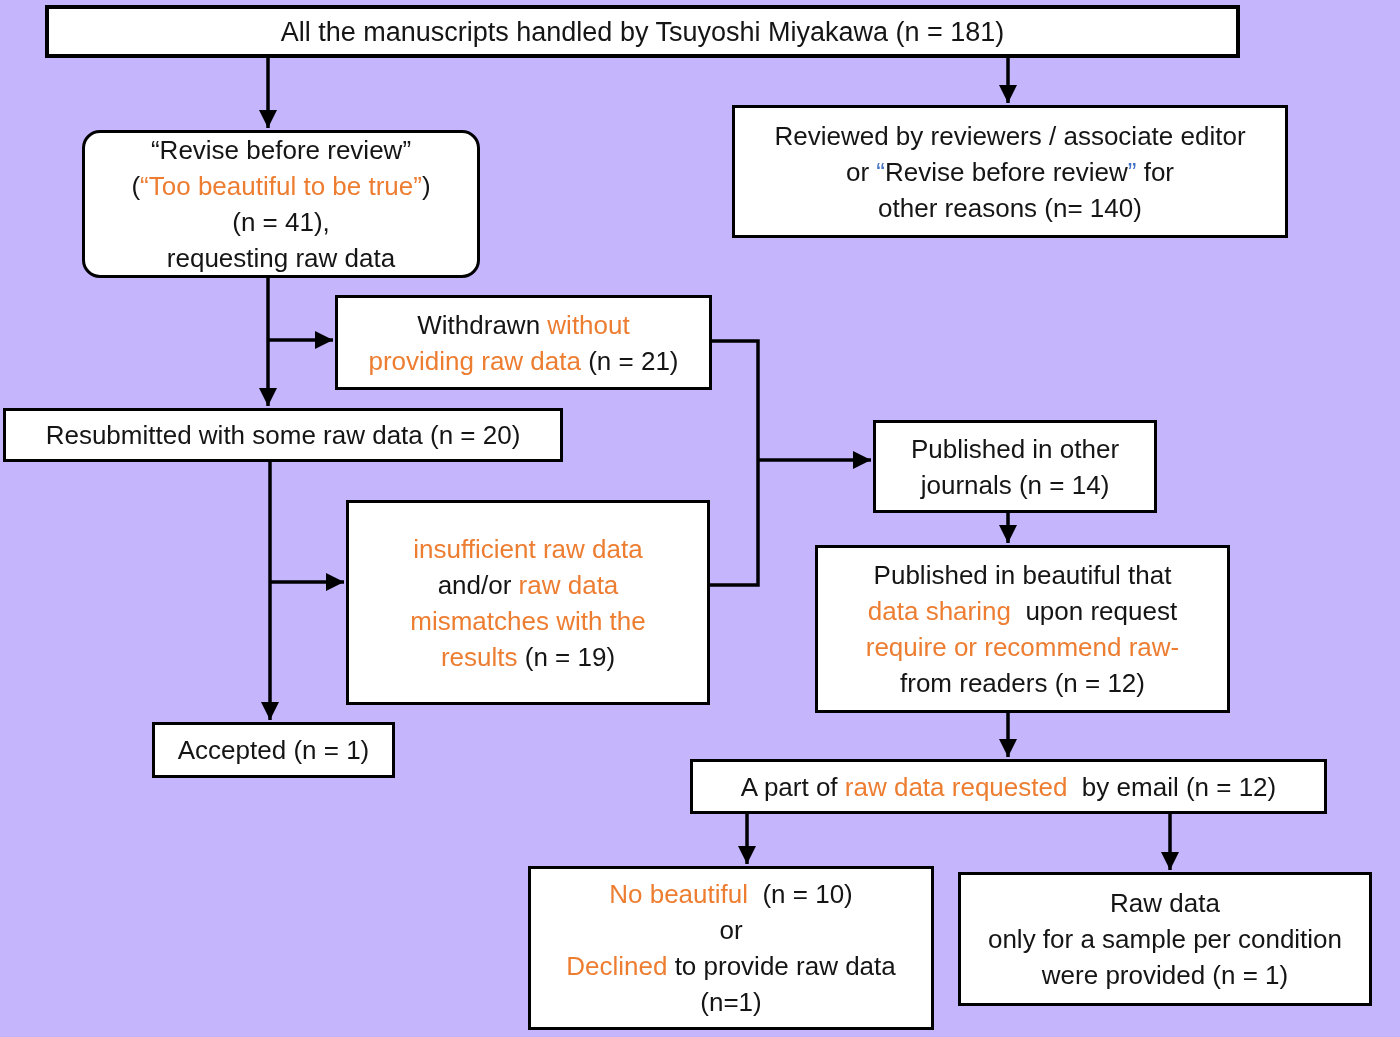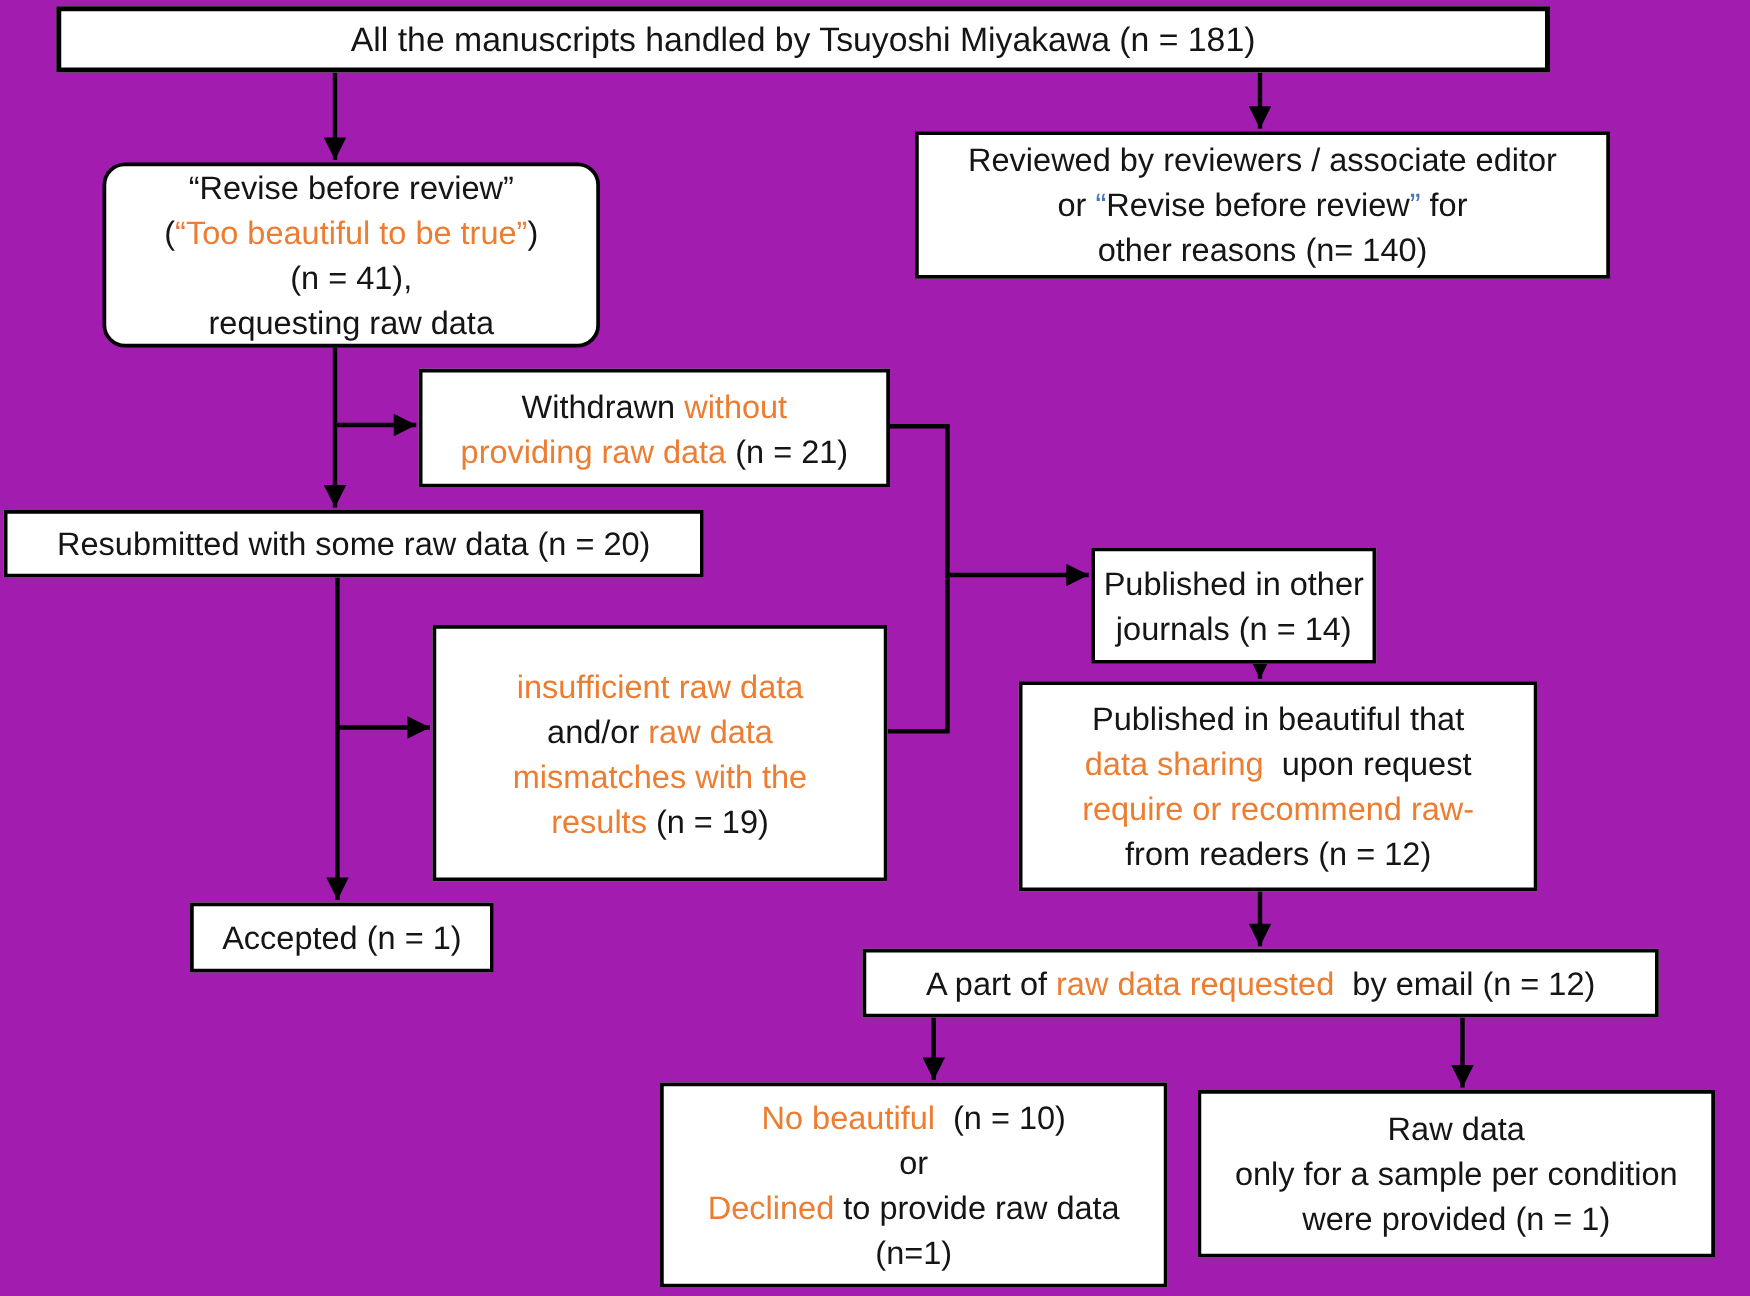--- a/index.html
+++ b/index.html
@@ -1,19 +1,19 @@
 <!DOCTYPE html>
 <html style="--black: #151515; --orange: #ED7D31; --blue: #4472C4;"><head>
 <meta charset="utf-8">
 <style>
   html,body{margin:0;padding:0;background:#ffffff;}
   #canvas{
     position:relative;
     width:1400px;height:1037px;
-    background:#a21caf;
+    background:#c4b5fd;
     font-family:"Liberation Sans", sans-serif;
     color:var(--black,#111);
     overflow:hidden;
   }
   #connectors{position:absolute;left:0;top:0;z-index:0;}
   .box{
     position:absolute;
     box-sizing:border-box;
     background:#ffffff;
     border:3px solid #000;
@@ -74,21 +74,21 @@
       <div class="line"><span class="c-black">All the manuscripts handled by Tsuyoshi Miyakawa (n = 181)</span></div>
     </div>
 
   <div class="box" style="left:82px;top:130px;width:398px;height:148px;border-radius:18px;">
       <div class="line"><span class="c-black">“Revise before review”</span></div>
       <div class="line"><span class="c-black">(</span><span class="c-orange">“Too beautiful to be true”</span><span class="c-black">)</span></div>
       <div class="line"><span class="c-black">(n = 41),</span></div>
       <div class="line"><span class="c-black">requesting raw data</span></div>
     </div>
 
-  <div class="box" style="left:732px;top:105px;width:556px;height:118px;">
+  <div class="box" style="left:732px;top:105px;width:556px;height:133px;">
       <div class="line"><span class="c-black">Reviewed by reviewers / associate editor</span></div>
       <div class="line"><span class="c-black">or </span><span class="c-blue">“</span><span class="c-black">Revise before review</span><span class="c-blue">”</span><span class="c-black"> for</span></div>
       <div class="line"><span class="c-black">other reasons (n= 140)</span></div>
     </div>
 
   <div class="box" style="left:335px;top:295px;width:377px;height:95px;">
       <div class="line"><span class="c-black">Withdrawn </span><span class="c-orange">without</span></div>
       <div class="line"><span class="c-orange">providing raw data </span><span class="c-black">(n = 21)</span></div>
     </div>
 
@@ -100,21 +100,21 @@
       <div class="line"><span class="c-orange">insufficient raw data</span></div>
       <div class="line"><span class="c-black">and/or </span><span class="c-orange">raw data</span></div>
       <div class="line"><span class="c-orange">mismatches with the</span></div>
       <div class="line"><span class="c-orange">results </span><span class="c-black">(n = 19)</span></div>
     </div>
 
   <div class="box" style="left:152px;top:722px;width:243px;height:56px;">
       <div class="line"><span class="c-black">Accepted (n = 1)</span></div>
     </div>
 
-  <div class="box" style="left:873px;top:438px;width:228px;height:93px;">
+  <div class="box" style="left:873px;top:420px;width:284px;height:93px;">
       <div class="line"><span class="c-black">Published in other</span></div>
       <div class="line"><span class="c-black">journals (n = 14)</span></div>
     </div>
 
   <div class="box" style="left:815px;top:545px;width:415px;height:168px;">
       <div class="line"><span class="c-black">Published in beautiful that</span></div>
       <div class="line"><span class="c-orange">data sharing </span><span class="c-black">&nbsp;upon request</span></div>
       <div class="line"><span class="c-orange">require or recommend raw-</span></div>
       <div class="line"><span class="c-black">from readers (n = 12)</span></div>
     </div>

